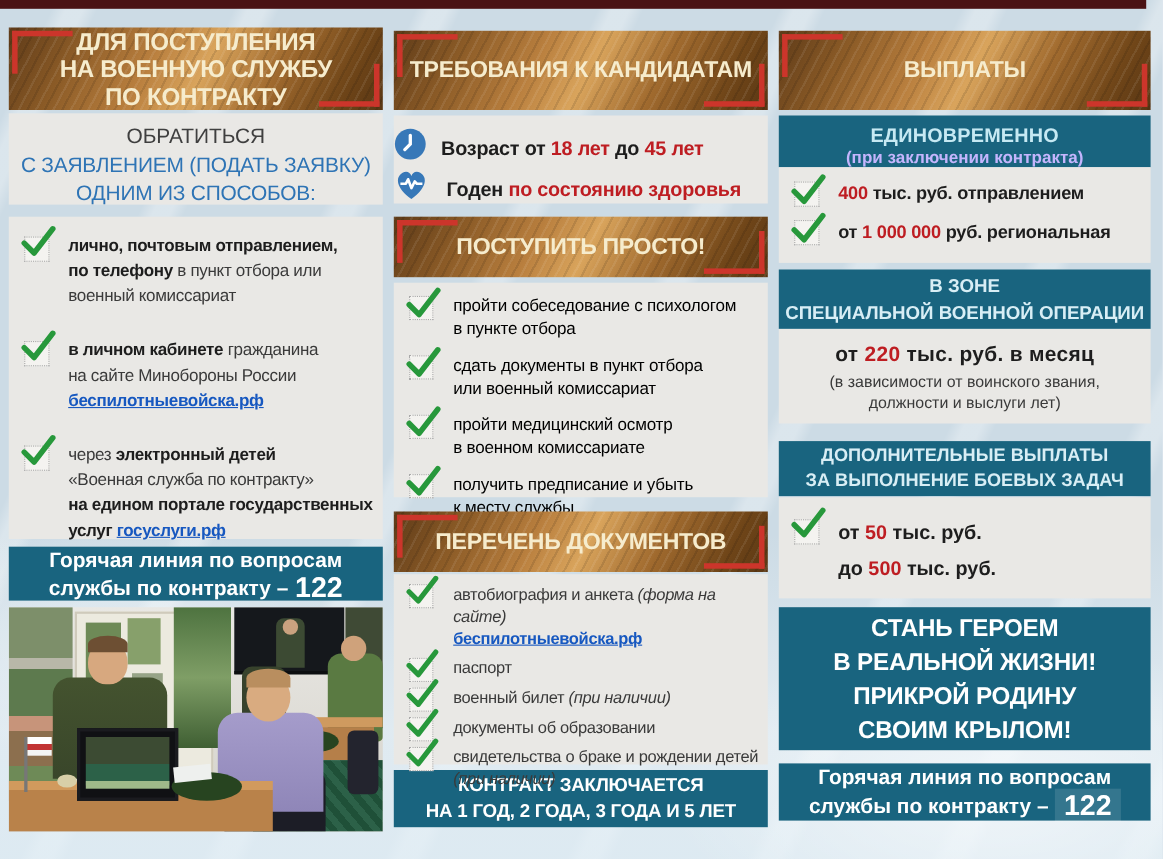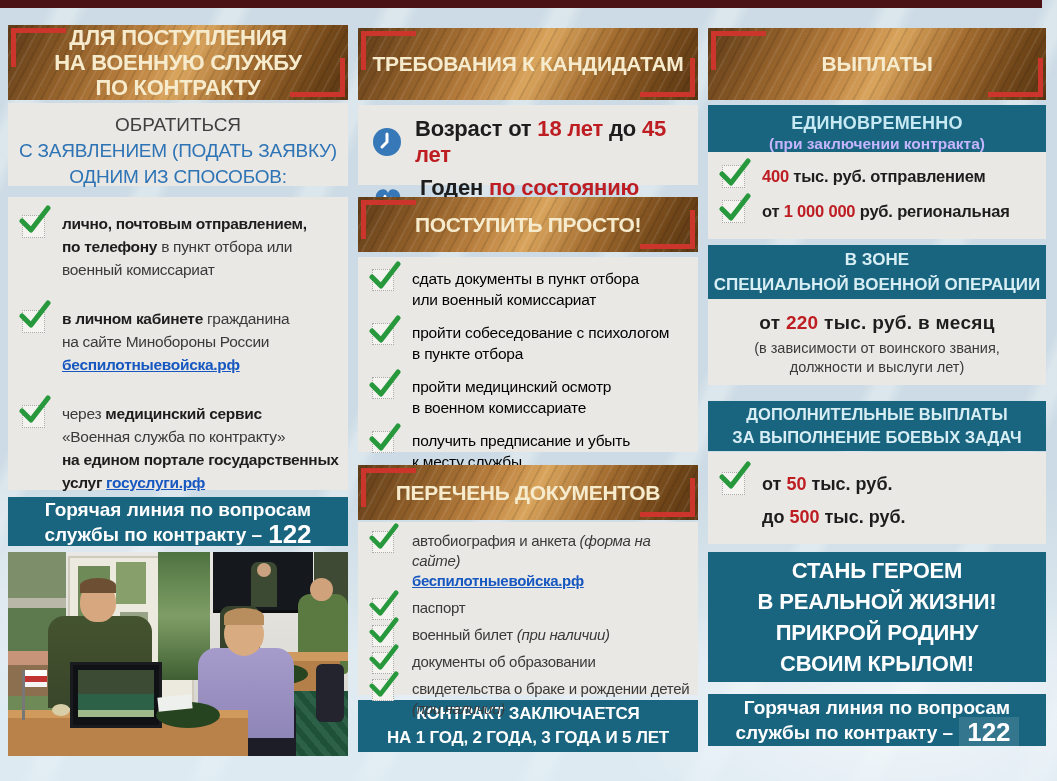--- a/index.html
+++ b/index.html
@@ -57,21 +57,21 @@
   .apply2,.apply3{font-size:19px;color:#2e74b5;line-height:26px;letter-spacing:-.2px;}
   .methods-box{height:293px;margin-top:11px;box-sizing:border-box;padding-top:15px;}
   .method{font-size:15.5px;line-height:23px;letter-spacing:-.3px;margin-bottom:26px;}
   .teal{background:#19647f;color:#fff;}
   .hotline{height:49px;margin-top:7px;text-align:center;font-weight:700;font-size:19px;line-height:24px;padding-top:1px;box-sizing:border-box;}
   .hot-num{font-size:26px;font-weight:700;margin-left:6px;vertical-align:-2px;}
   .hot-num.nbox{background:rgba(255,255,255,.12);padding:0 8px;}
 
   
   .req-box{height:80px;margin-top:5px;box-sizing:border-box;padding-top:11px;}
-  .req-row{display:flex;align-items:center;gap:13px;padding-left:14px;font-size:22px;letter-spacing:-.2px;}
+  .req-row{display:flex;align-items:flex-end;gap:13px;font-size:18px;letter-spacing:-.2px;}
   .req-row + .req-row{margin-top:7px;gap:16px;}
   .req-row svg{flex:0 0 auto;}
   .steps-box{height:195px;margin-top:5px;box-sizing:border-box;padding-top:11px;}
   .step{font-size:15.5px;line-height:21px;letter-spacing:-.2px;margin-bottom:12px;}
   .step .ckbox{top:1px;width:20px;height:20px;}
   .docs-box{height:173px;margin-top:2px;box-sizing:border-box;padding-top:9px;}
   .doc{font-size:15px;line-height:20px;letter-spacing:-.3px;margin-bottom:7px;}
   .doc .ckbox{top:0;width:20px;height:20px;}
   .doc .cksvg{top:-8px;width:32px;height:28px;}
   .contract{height:52px;margin-top:5px;display:flex;align-items:center;justify-content:center;text-align:center;
@@ -175,21 +175,21 @@
           </svg>
         <div class="rich"><span class="s-b">в личном кабинете</span><span class="s-n"> гражданина
 на сайте Минобороны России
 </span><span class="s-l">беспилотныевойска.рф</span></div>
       </div>
       <div class="check-item method">
         <span class="ckbox"></span>
         <svg class="cksvg" viewBox="0 0 34 30">
             <path d="M4 16 L13 25 L30 3" fill="none" stroke="#27983b" stroke-width="5" stroke-linecap="round" stroke-linejoin="round"></path>
           </svg>
-        <div class="rich"><span class="s-n">через </span><span class="s-b">медицинский сервис</span><span class="s-n">
+        <div class="rich"><span class="s-n">через </span><span class="s-b">электронный детей</span><span class="s-n">
 «Военная служба по контракту»
 </span><span class="s-b">на едином портале государственных
 услуг </span><span class="s-l">госуслуги.рф</span></div>
       </div>
     </div>
 
     <div class="teal hotline">
       <span class="pre">Горячая линия по вопросам
 службы по контракту –</span><span class="hot-num">122</span>
     </div>
@@ -257,30 +257,30 @@
     <div class="hdr hdr-mid2">
       <div class="t">ПОСТУПИТЬ ПРОСТО!</div>
     </div>
 
     <div class="gbox steps-box">
       <div class="check-item step">
         <span class="ckbox"></span>
         <svg class="cksvg" viewBox="0 0 34 30">
             <path d="M4 16 L13 25 L30 3" fill="none" stroke="#27983b" stroke-width="5" stroke-linecap="round" stroke-linejoin="round"></path>
           </svg>
+        <div class="pre">пройти собеседование с психологом
+в пункте отбора</div>
+      </div>
+      <div class="check-item step">
+        <span class="ckbox"></span>
+        <svg class="cksvg" viewBox="0 0 34 30">
+            <path d="M4 16 L13 25 L30 3" fill="none" stroke="#27983b" stroke-width="5" stroke-linecap="round" stroke-linejoin="round"></path>
+          </svg>
         <div class="pre">сдать документы в пункт отбора
 или военный комиссариат</div>
-      </div>
-      <div class="check-item step">
-        <span class="ckbox"></span>
-        <svg class="cksvg" viewBox="0 0 34 30">
-            <path d="M4 16 L13 25 L30 3" fill="none" stroke="#27983b" stroke-width="5" stroke-linecap="round" stroke-linejoin="round"></path>
-          </svg>
-        <div class="pre">пройти собеседование с психологом
-в пункте отбора</div>
       </div>
       <div class="check-item step">
         <span class="ckbox"></span>
         <svg class="cksvg" viewBox="0 0 34 30">
             <path d="M4 16 L13 25 L30 3" fill="none" stroke="#27983b" stroke-width="5" stroke-linecap="round" stroke-linejoin="round"></path>
           </svg>
         <div class="pre">пройти медицинский осмотр
 в военном комиссариате</div>
       </div>
       <div class="check-item step">

